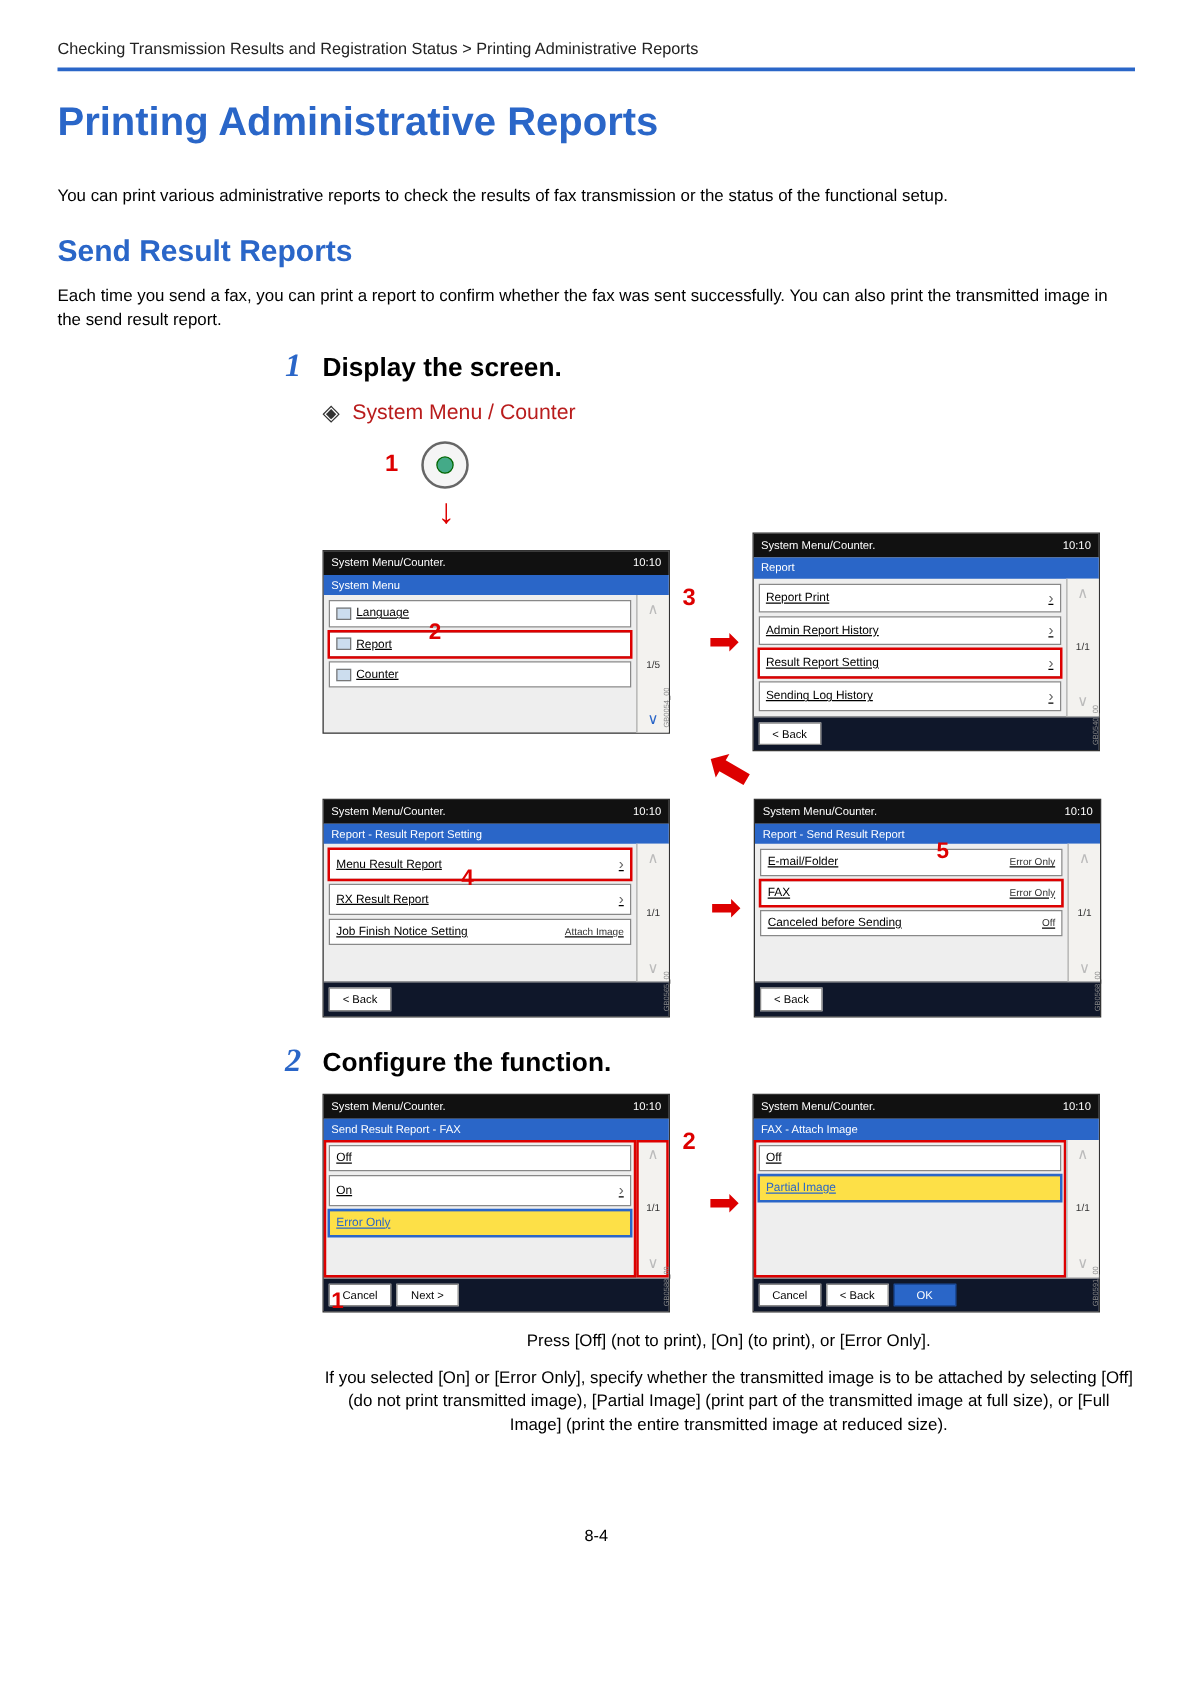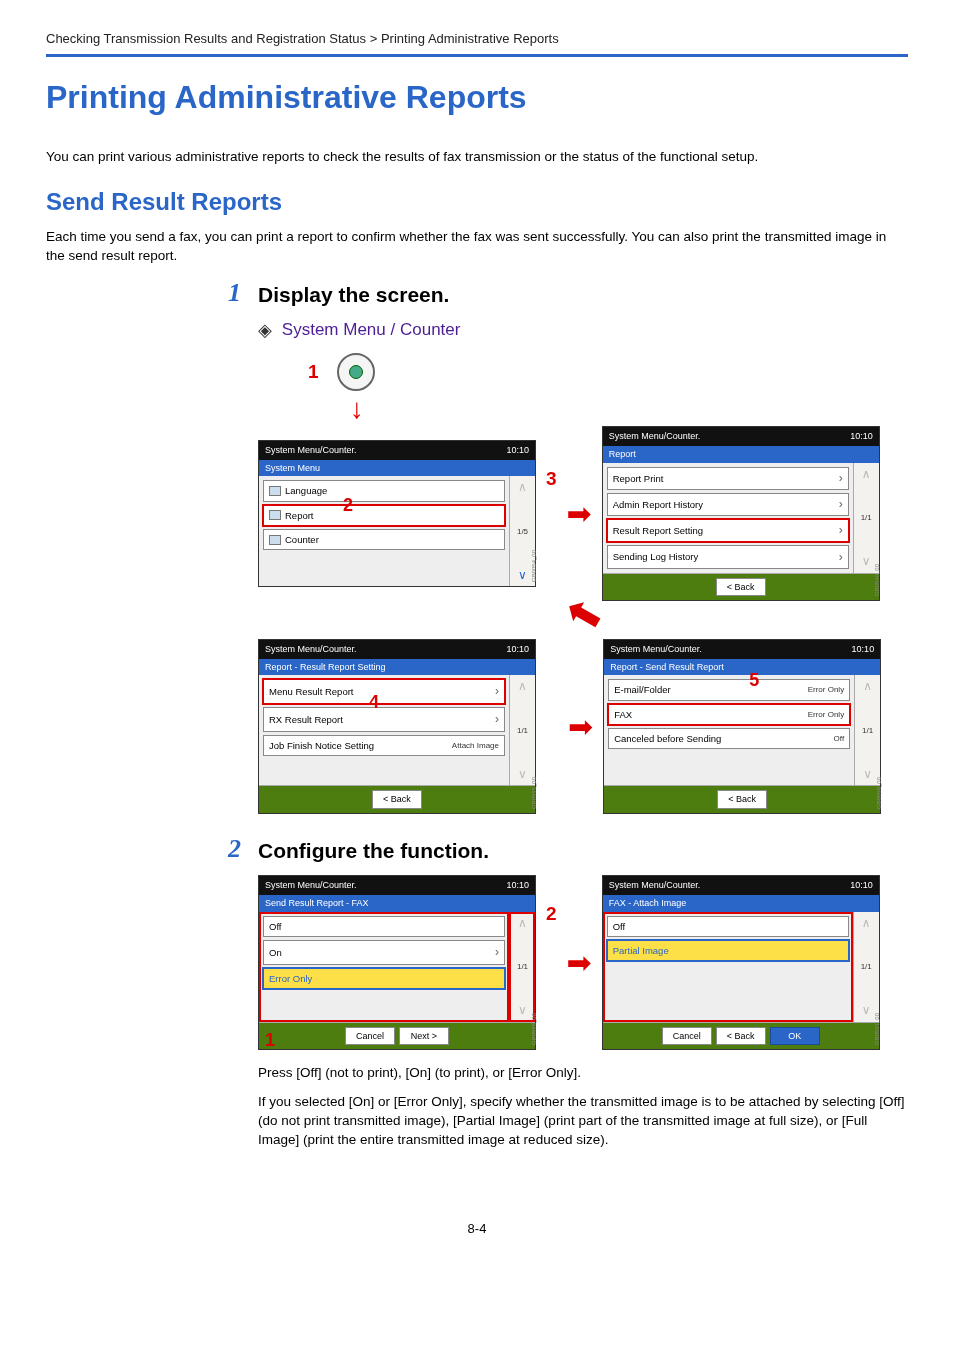--- a/index.html
+++ b/index.html
@@ -8,61 +8,61 @@
   .topline { height: 3px; background: #2a66c8; margin-bottom: 18px; }
   h1 { color: #2a66c8; font-size: 32px; font-weight: bold; margin-bottom: 28px; }
   h2 { color: #2a66c8; font-size: 24px; font-weight: bold; margin: 18px 0 10px 0; }
   .intro { margin-bottom: 10px; }
   .step { display: flex; align-items: flex-start; margin-top: 14px; }
   .step-num { font-family: Georgia, serif; font-style: italic; font-weight: bold; color: #2a66c8; font-size: 26px; width: 30px; flex-shrink: 0; line-height: 1; }
   .step-title { font-weight: bold; font-size: 21px; }
   .indented { margin-left: 182px; }
   .sysmenu-line { display: flex; align-items: center; gap: 10px; margin-top: 8px; }
   .diamond { font-size: 18px; color: #333; }
-  .sysmenu-text { font-size: 17px; color: #4c1d95; }
+  .sysmenu-text { font-size: 17px; color: #b91c1c; }
   .press-btn { display: flex; align-items: center; gap: 18px; margin: 10px 0 8px 50px; }
   .red-num { color: #d00; font-weight: bold; font-size: 19px; }
   .circle-btn { width: 38px; height: 38px; border: 2px solid #666; border-radius: 50%; display: flex; align-items: center; justify-content: center; background: #f5f5f5; }
   .circle-inner { width: 14px; height: 14px; border-radius: 50%; background: #4a8; border: 1px solid #060; }
   .down-arrow-wrap { margin-left: 92px; }
   .down-arrow { color: #d00; font-size: 28px; line-height: 0.7; }
 
   .screens-row { display: flex; align-items: center; gap: 10px; margin-top: 8px; }
   .red-arrow-right { color: #d00; font-size: 30px; line-height: 1; }
   .red-arrow-diag { display:inline-block; transform: rotate(-150deg); color:#d00; font-size:44px; line-height:0; }
   .label-between { color: #d00; font-weight: bold; font-size: 19px; align-self: flex-start; margin-top: 40px; }
 
   
   .panel { width: 278px; border: 1px solid #333; background: #eee; position: relative; font-size: 9.5px; color:#000; }
   .panel-hdr { background: #111; color: #fff; display: flex; justify-content: space-between; padding: 3px 6px; font-size: 9px; }
   .panel-sub { background: #2a66c8; color: #fff; padding: 2px 6px; font-size: 9px; }
   .panel-body { display: flex; height: 110px; }
   .panel-list { flex: 1; padding: 4px; display:flex; flex-direction:column; gap:3px; }
-  .row-item { background: #fff; border: 1px solid #888; padding: 3px 5px; display: flex; align-items: center; justify-content: space-between; font-size: 9.5px; min-height:18px; }
+  .row-item { background: #fff; border: 1px solid #888; padding: 3px 5px; display: flex; align-items: center; justify-content: space-between; font-size: 9.5px; min-height:18px;text-decoration:underline; }
   .row-item.hl-red { outline: 2px solid #d00; outline-offset:-1px; }
   .row-item.hl-blue { outline: 2px solid #2a66c8; outline-offset:-1px; background:#fde047; color:#2a66c8; }
   .row-item .left { display:flex; align-items:center; gap:4px; }
   .row-item .chev { color:#666; font-size:12px; }
   .row-item .rlabel { font-size:8px; color:#333; }
   .icon-sq { width:12px; height:10px; display:inline-block; border:1px solid #777; background:#cde; }
   .panel-side { width: 26px; border-left:1px solid #aaa; display:flex; flex-direction:column; align-items:center; justify-content:space-between; padding:3px 0; background:#f3f2ef; }
   .side-arrow { color:#2a66c8; font-size:12px; }
   .side-arrow.dim { color:#bbb; }
   .side-page { font-size:8px; color:#333; }
-  .panel-ftr { border-top:1px solid #aaa; padding:4px; display:flex; justify-content:center; gap:4px; background:#4d7c0f; }
+  .panel-ftr { border-top:1px solid #aaa; padding:4px; display:flex; justify-content:flex-start; gap:4px; background:#0f172a; }
   .btn { background:#fff; border:1px solid #888; padding:2px 10px; font-size:9px; min-width:50px; text-align:center; }
   .btn.blue { background:#2a66c8; color:#fff; border-color:#1a4a9a; }
   .gbtag { position:absolute; right:-3px; bottom:4px; font-size:6px; color:#888; writing-mode:vertical-rl; transform:rotate(180deg); }
   .panel-rel { position:relative; }
   .ol-num { position:absolute; color:#d00; font-weight:bold; font-size:18px; z-index:5; pointer-events:none; }
 
   .between-rows { height: 30px; display:flex; align-items:center; justify-content:center; position:relative; }
 
   .body-text { margin-top: 14px; }
-  .body-text p { margin-bottom: 10px; }
+  .body-text p { margin-bottom: 10px; text-align: center; }
   .page-num { text-align:center; margin-top: 70px; font-size:13px; }
 </style>
 </head>
 <body>
 
 <div class="breadcrumb">Checking Transmission Results and Registration Status &gt; Printing Administrative Reports</div>
 <div class="topline"></div>
 
 <h1>Printing Administrative Reports</h1>
 <p class="intro">You can print various administrative reports to check the results of fax transmission or the status of the functional setup.</p>

